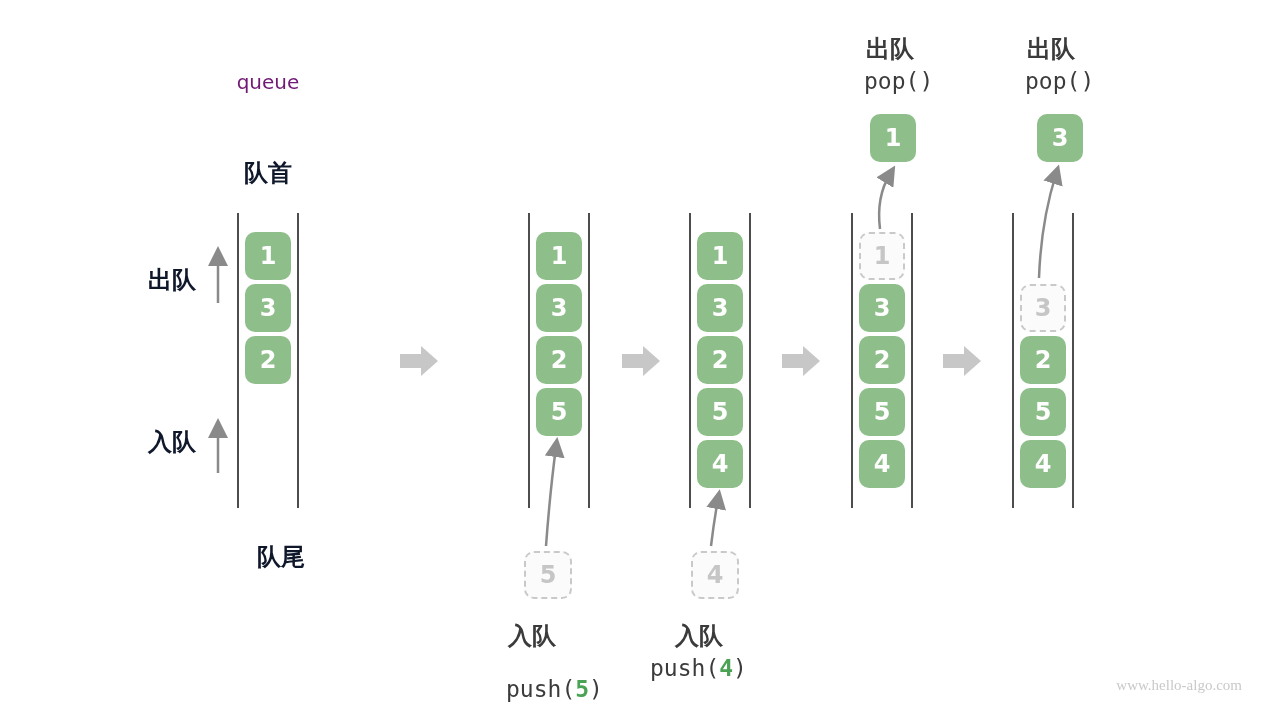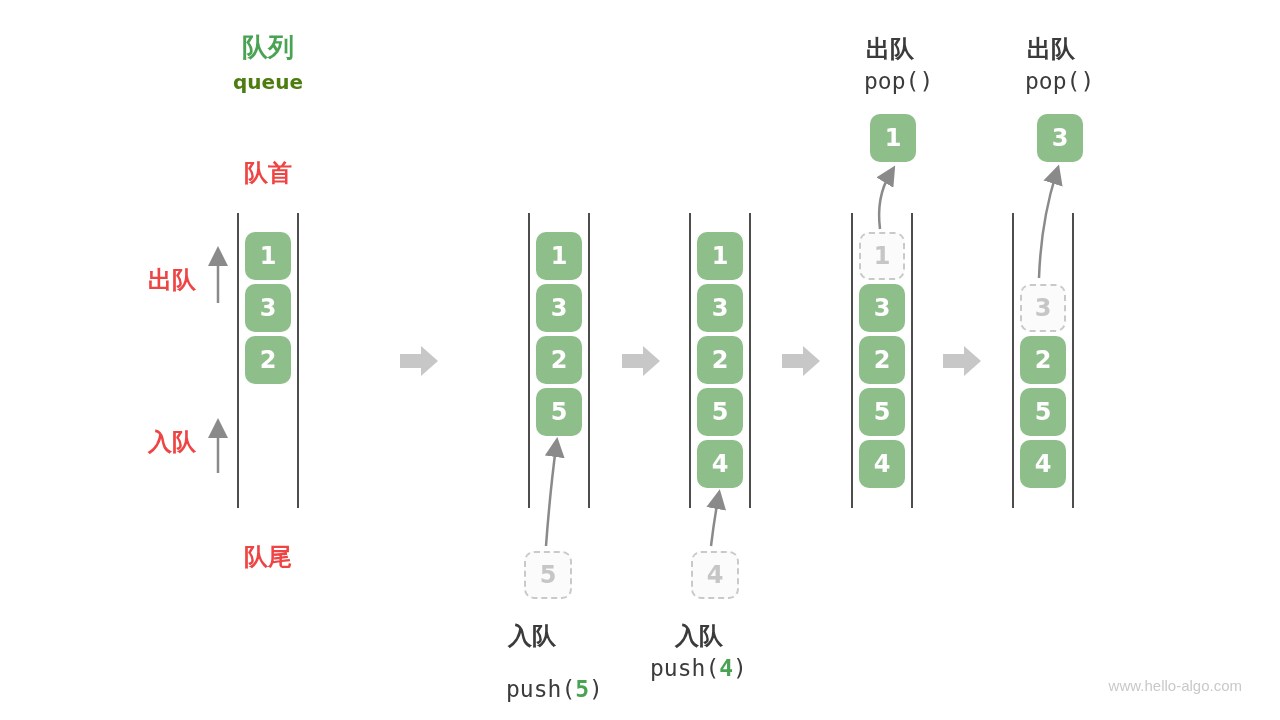--- a/index.html
+++ b/index.html
@@ -2,22 +2,22 @@
 <html><head>
 <meta charset="utf-8">
 <style>
   html,body{margin:0;padding:0;background:#ffffff;}
   #stage{
     position:relative;width:1280px;height:720px;background:#ffffff;overflow:hidden;
     font-family:"DejaVu Sans","Liberation Sans",sans-serif;color:#3b3b3b;
   }
   .abs{position:absolute;}
   .title-zh{font-size:26px;font-weight:bold;color:#4aa354;text-align:center;width:120px;}
-  .title-en{font-size:20px;color:#4d7c0f;text-align:center;width:120px;font-weight:bold;}
-  .side-label{font-size:24px;font-weight:bold;color:#ef4444;}
+  .title-en{font-size:20px;color:#701a75;text-align:center;width:120px;}
+  .side-label{font-size:24px;font-weight:bold;color:#0f172a;}
   .centered{text-align:center;width:100px;}
   .channel{
     width:58px;height:295px;
     border-left:2px solid #4d4d4d;border-right:2px solid #4d4d4d;
   }
   .cell{
     width:46px;height:48px;border-radius:10px;background:#8ebe89;
     color:#ffffff;font-size:24px;font-weight:bold;
     display:flex;align-items:center;justify-content:center;
     box-sizing:border-box;
@@ -27,35 +27,34 @@
   }
   .ghost-below{
     width:48px;height:48px;border-radius:10px;background:#fbfbfb;
     border:2px dashed #c9c9c9;color:#c6c6c6;font-size:24px;font-weight:bold;
     display:flex;align-items:center;justify-content:center;box-sizing:border-box;
   }
   .op-name{font-size:24px;font-weight:bold;color:#3b3b3b;}
   .op-code{font-family:"DejaVu Sans Mono","Liberation Mono",monospace;font-size:23px;color:#3b3b3b;text-align:right;}
   .op-code .arg{color:#4aa354;font-weight:bold;}
   .watermark{
-    font-family:Liberation Sans, sans-serif;
+    font-family:Liberation Serif, serif;
     font-size:15px;color:#c9c9c9;
   }
   svg{display:block;}
 </style>
 </head>
 <body>
 
 <div id="stage">
 
-  <div class="abs title-zh" style="left:208px;top:30px;">队列</div>
   <div class="abs title-en" style="left:208px;top:70px;">queue</div>
 
   <div class="abs side-label centered" style="left:218px;top:157px;">队首</div>
-  <div class="abs side-label centered" style="left:218px;top:541px;">队尾</div>
+  <div class="abs side-label centered" style="left:231px;top:541px;">队尾</div>
 
   <div class="abs side-label" style="left:148px;top:264px;">出队</div>
   <div class="abs side-label" style="left:148px;top:426px;">入队</div>
 
   <div class="abs channel" style="left:237px;top:213px;"></div>
   <div class="abs channel" style="left:528px;top:213px;"></div>
   <div class="abs channel" style="left:689px;top:213px;"></div>
   <div class="abs channel" style="left:851px;top:213px;"></div>
   <div class="abs channel" style="left:1012px;top:213px;"></div>
 

